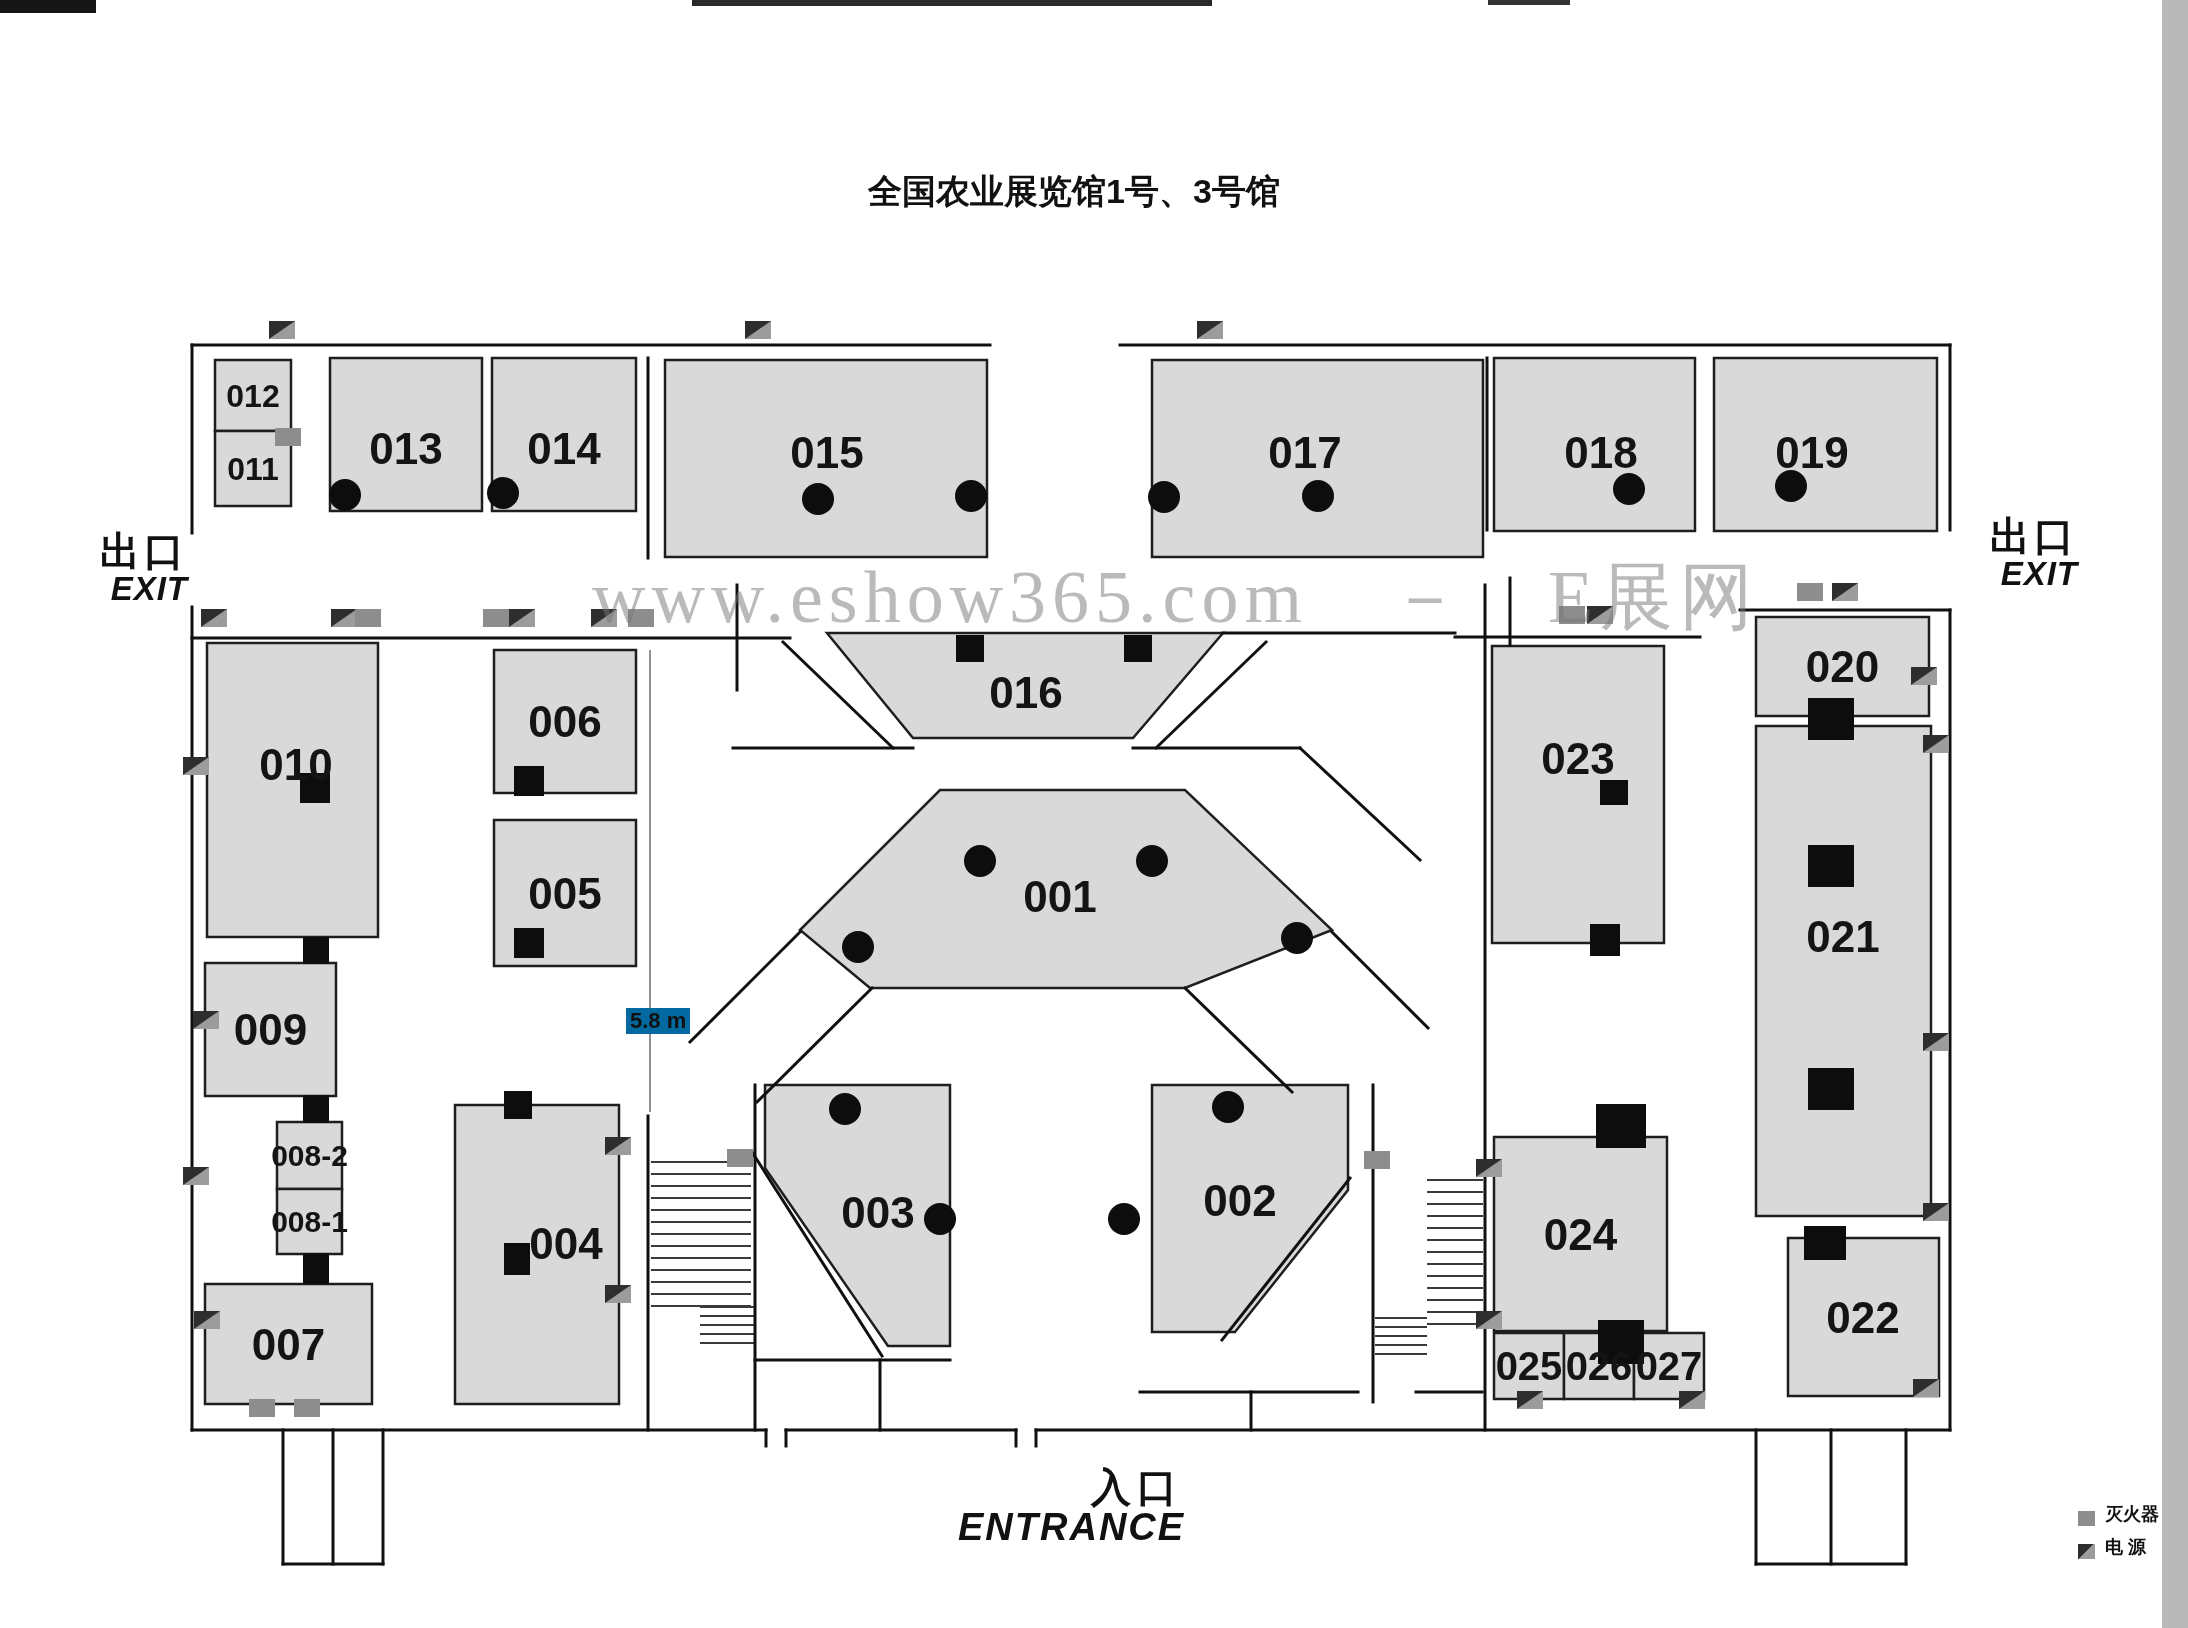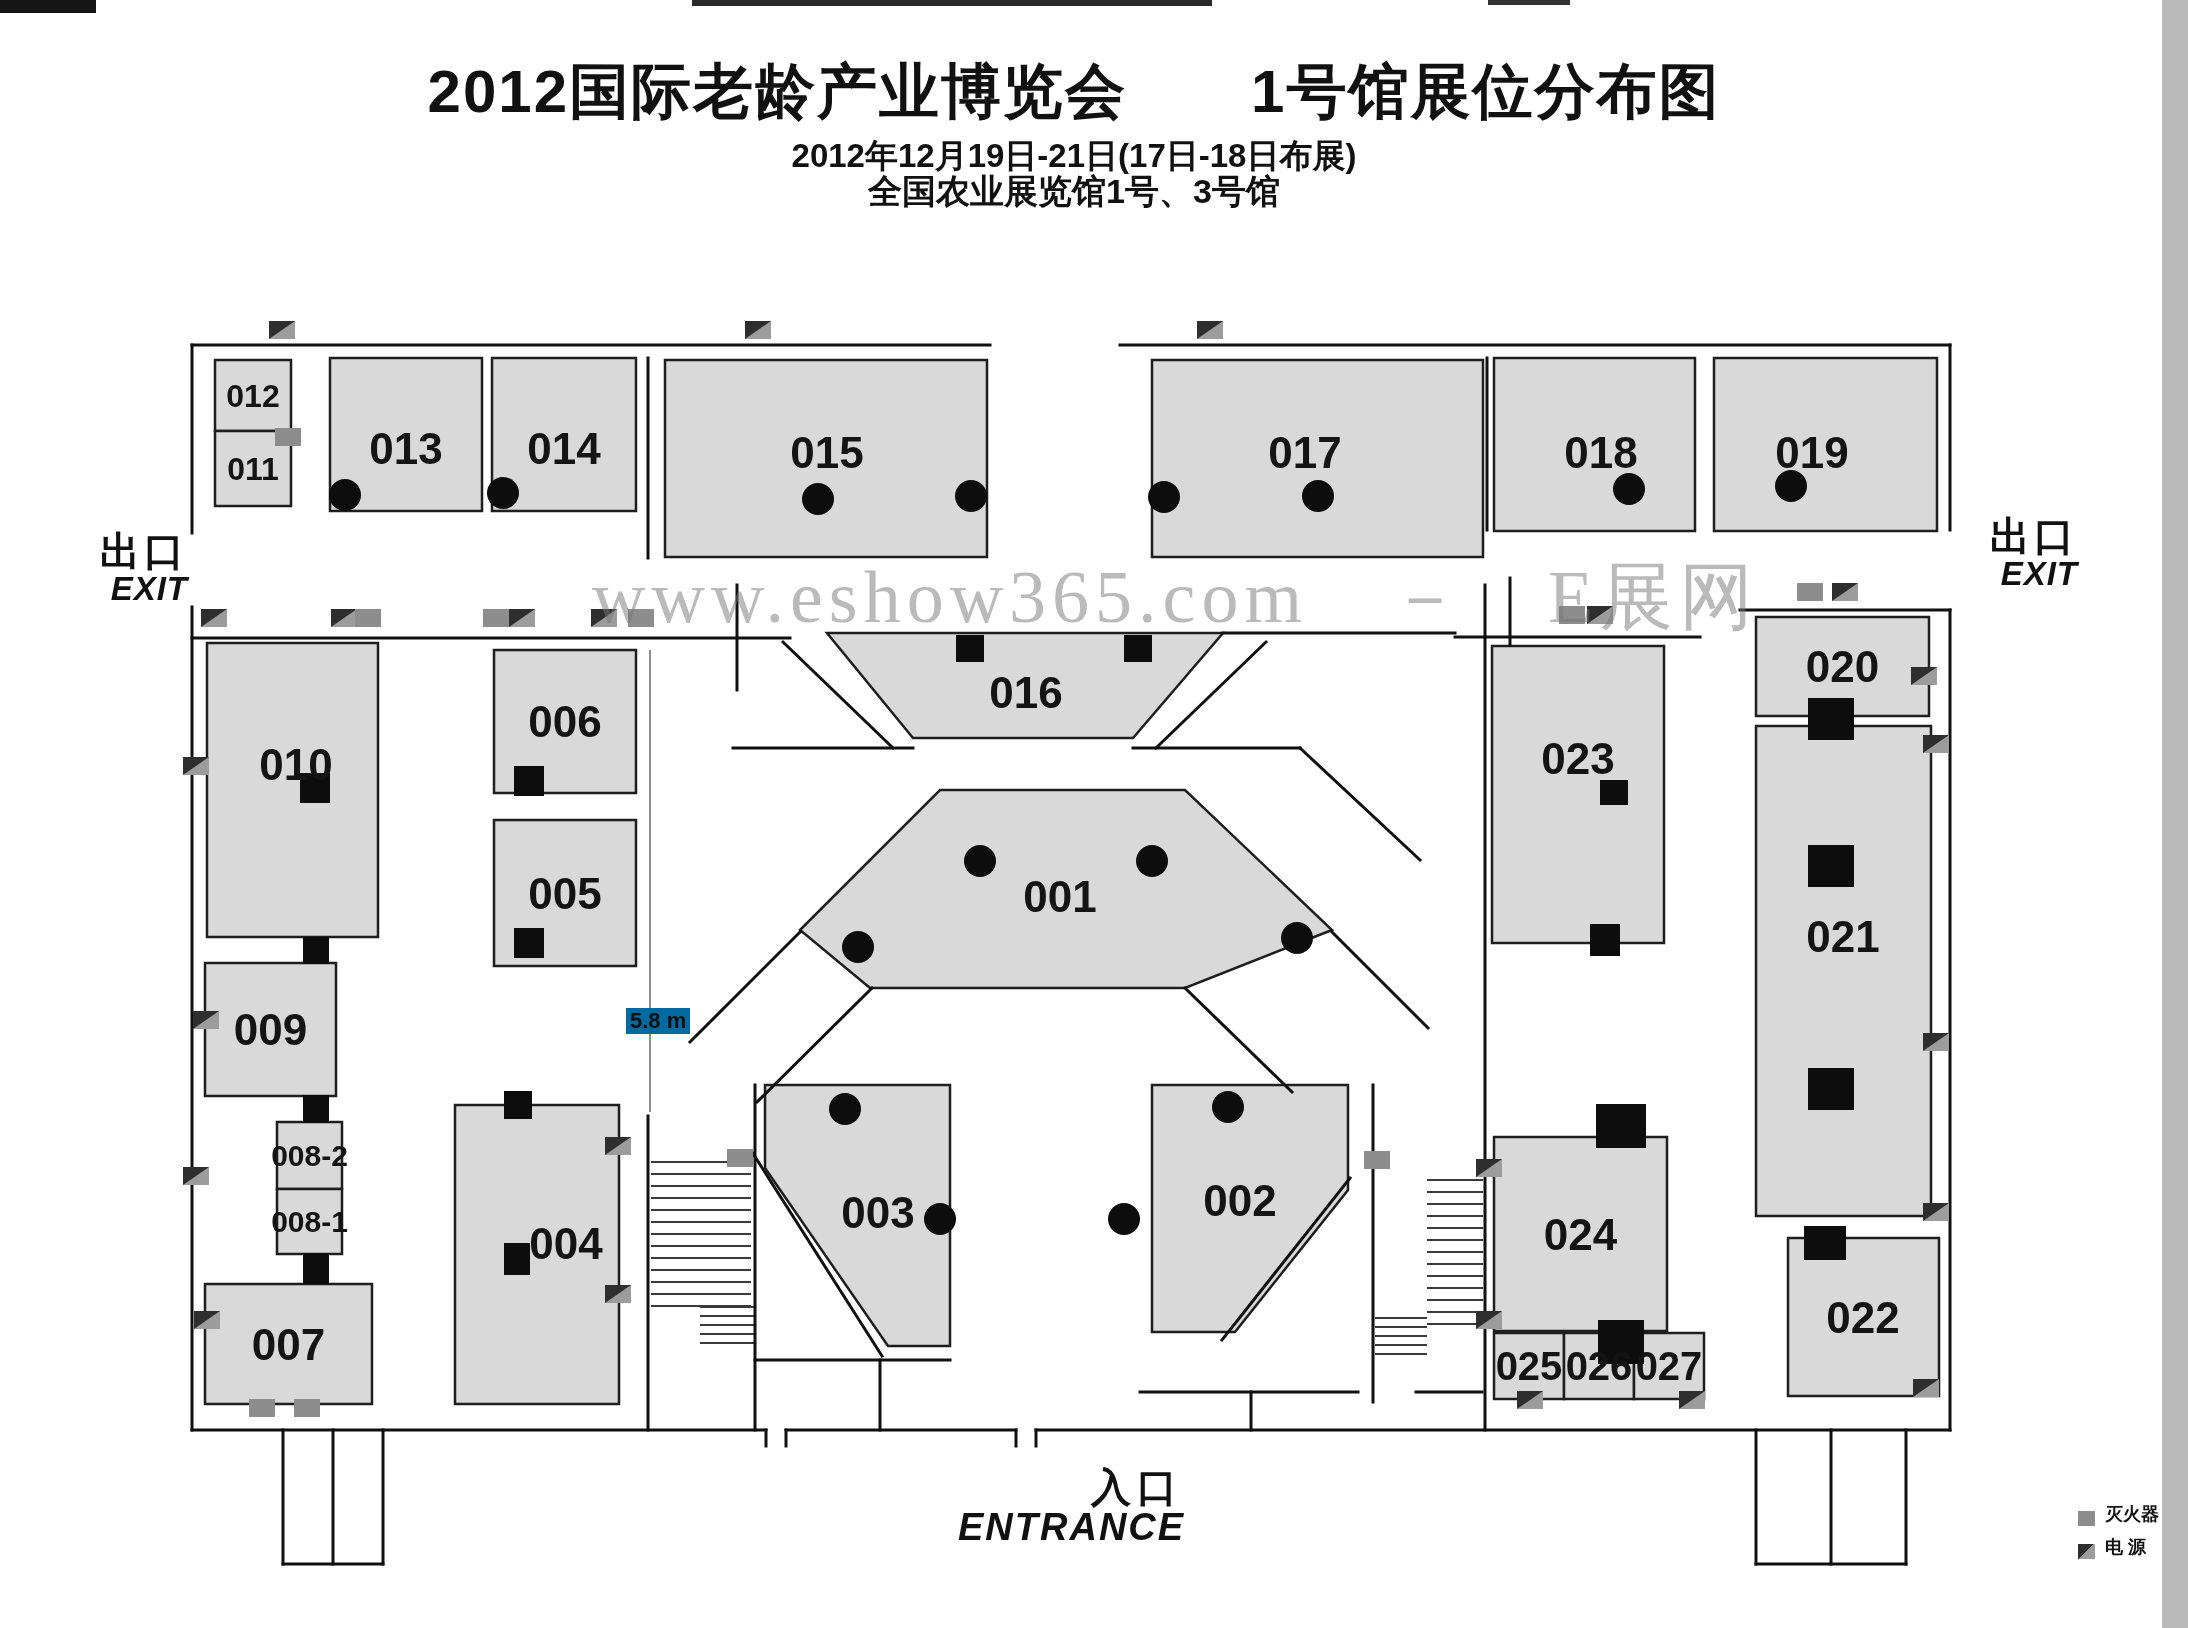--- a/index.html
+++ b/index.html
@@ -45,22 +45,20 @@
 </head>
 <body>
 
 <div class="page">
 
   <div class="abs artifact smudge1"></div>
   <div class="abs artifact smudge2"></div>
   <div class="abs artifact smudge3"></div>
   <div class="abs artifact band"></div>
 
-  <div class="abs center-band title">2012国际老龄产业博览会　　1号馆展位分布图</div>
-  <div class="abs center-band sub1">2012年12月19日-21日(17日-18日布展)</div>
   <div class="abs center-band sub2">全国农业展览馆1号、3号馆</div>
 
   <div class="abs gate" style="left:78px;top:530px;width:110px;">
     <div class="cn">出口</div>
     <div class="en">EXIT</div>
   </div>
   <div class="abs gate" style="left:1958px;top:515px;width:120px;">
     <div class="cn">出口</div>
     <div class="en">EXIT</div>
   </div>

